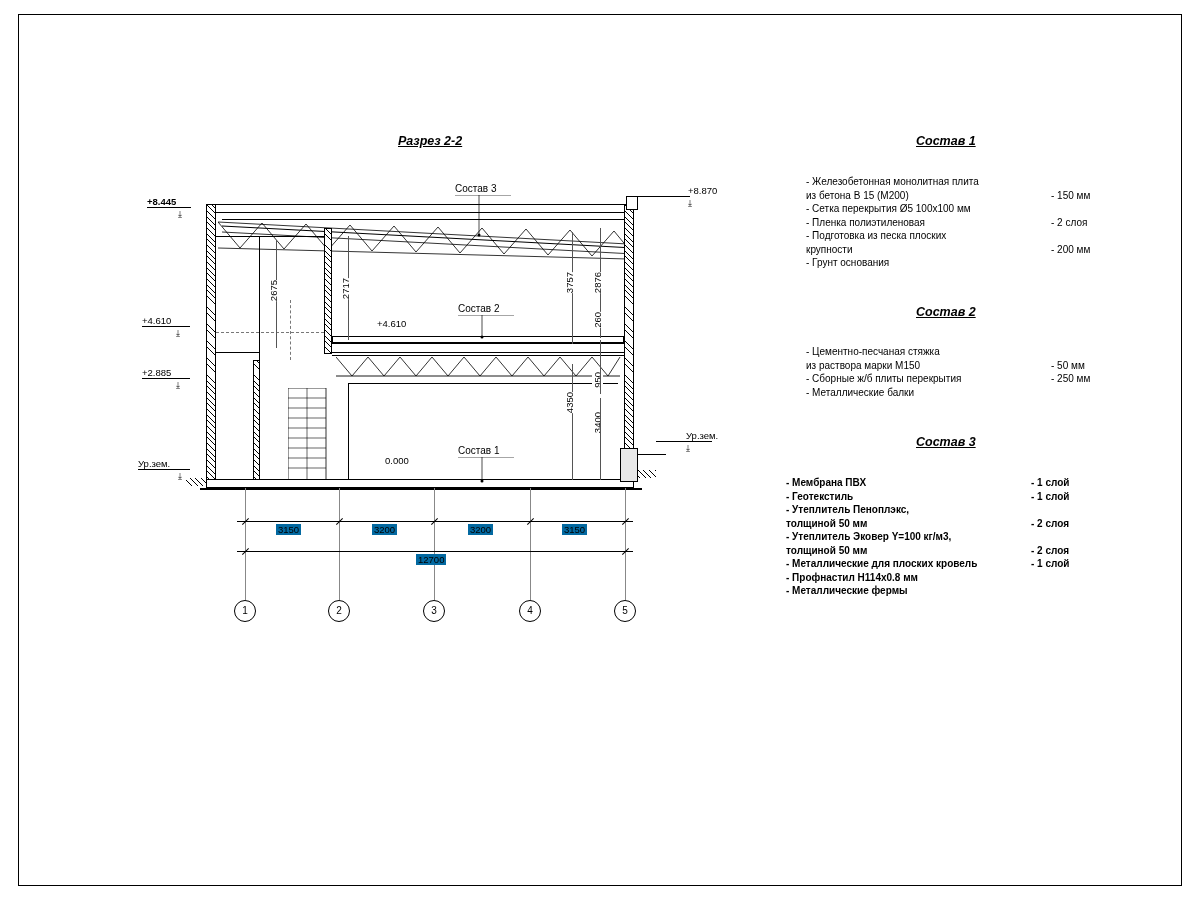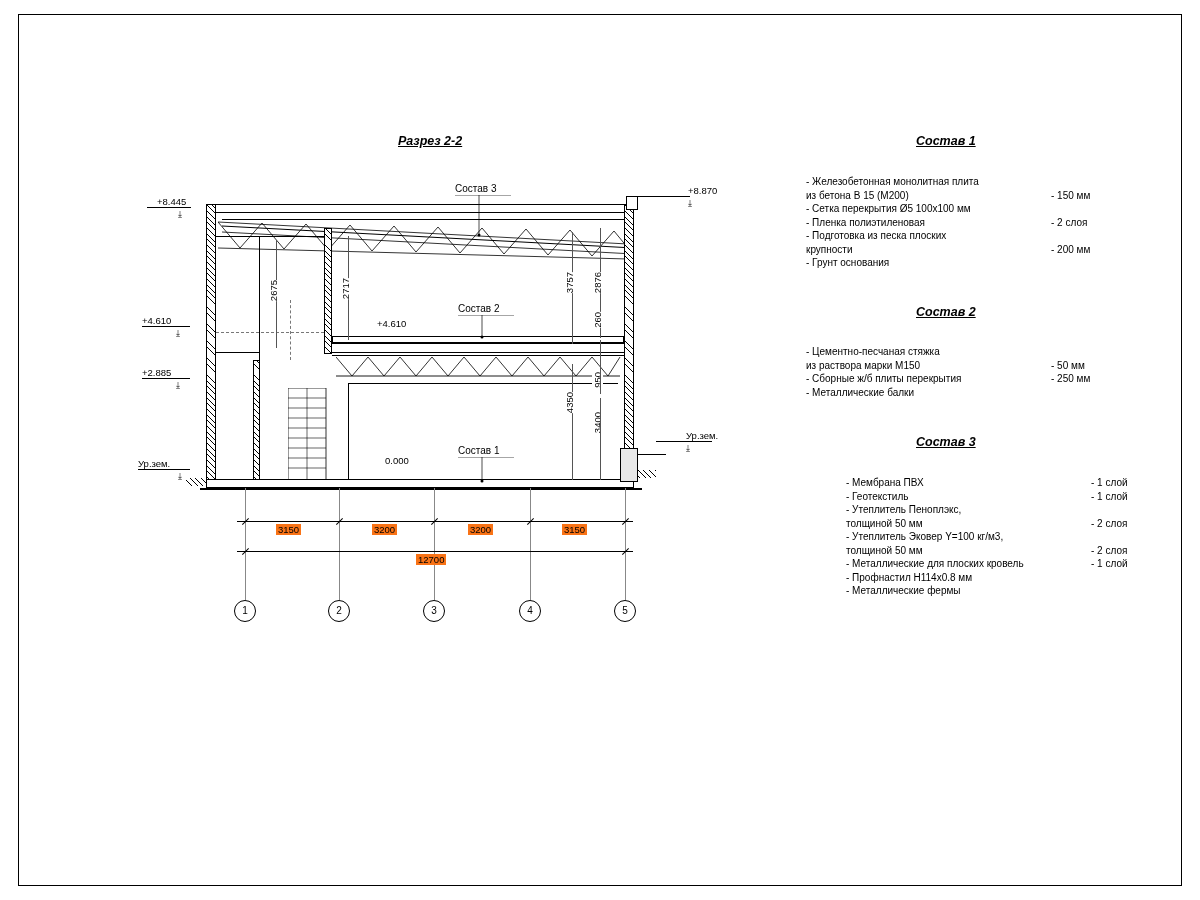--- a/index.html
+++ b/index.html
@@ -124,21 +124,21 @@
   }
   .ext-line {
     position: absolute;
     width: 1px;
     background: #888;
   }
   .dim-text {
     position: absolute;
     font-size: 9.5px;
     color: #000;
-    background: #f97316;
+    background: #0369a1;
     padding: 0 2px;
   }
   .vdim-text {
     position: absolute;
     font-size: 9.5px;
     color: #000;
     writing-mode: vertical-rl;
     transform: rotate(180deg);
     background: #fff;
   }
@@ -222,21 +222,21 @@
   <div class="ln h" style="left:200px; top:488px; width:442px; height:2px; background:#000;"></div>
 
   <div class="ground-hatch" style="left:186px; top:478px; width:20px; height:8px;"></div>
   <div class="ground-hatch" style="left:634px; top:470px; width:22px; height:8px;"></div>
 
   <div class="slab" style="left:620px; top:448px; width:18px; height:34px; background:#e8e8e8;"></div>
   <div class="ln h" style="left:638px; top:454px; width:28px;"></div>
 
   <div class="slab" style="left:626px; top:196px; width:12px; height:14px;"></div>
 
-  <div class="lvl-mark" style="left:157px; top:196px;">+8.445</div>
+  <div class="lvl-mark" style="left:147px; top:196px;font-weight:bold;">+8.445</div>
   <div class="txt" style="left:178px; top:208px; font-size:9px;">⤓</div>
   <div class="ln h" style="left:147px; top:207px; width:44px;"></div>
 
   <div class="lvl-mark" style="left:688px; top:185px;">+8.870</div>
   <div class="txt" style="left:688px; top:197px; font-size:9px;">⤓</div>
   <div class="ln h" style="left:634px; top:196px; width:56px;"></div>
 
   <div class="lvl-mark" style="left:142px; top:315px;">+4.610</div>
   <div class="txt" style="left:176px; top:327px; font-size:9px;">⤓</div>
   <div class="ln h" style="left:142px; top:326px; width:48px;"></div>
@@ -343,21 +343,21 @@
 
   <div class="title" style="left:916px; top:305px;">Состав 2</div>
   <div class="spec" style="left:806px; top:345px; width:300px;">
     <div class="spec-row"><span>- Цементно-песчаная стяжка</span><span class="spec-val"></span></div>
     <div class="spec-row"><span>   из раствора марки М150</span><span class="spec-val">- 50 мм</span></div>
     <div class="spec-row"><span>- Сборные ж/б плиты перекрытия</span><span class="spec-val">- 250 мм</span></div>
     <div class="spec-row"><span>- Металлические балки</span><span class="spec-val"></span></div>
   </div>
 
   <div class="title" style="left:916px; top:435px;">Состав 3</div>
-  <div class="spec" style="left:846px; top:476px; width:300px;">
+  <div class="spec" style="left:786px; top:476px; width:300px;font-weight:bold;">
     <div class="spec-row"><span>- Мембрана ПВХ</span><span class="spec-val">- 1 слой</span></div>
     <div class="spec-row"><span>- Геотекстиль</span><span class="spec-val">- 1 слой</span></div>
     <div class="spec-row"><span>- Утеплитель Пеноплэкс,</span><span class="spec-val"></span></div>
     <div class="spec-row"><span>   толщиной 50 мм</span><span class="spec-val">- 2 слоя</span></div>
     <div class="spec-row"><span>- Утеплитель Эковер Y=100 кг/м3,</span><span class="spec-val"></span></div>
     <div class="spec-row"><span>   толщиной 50 мм</span><span class="spec-val">- 2 слоя</span></div>
     <div class="spec-row"><span>- Металлические для плоских кровель</span><span class="spec-val">- 1 слой</span></div>
     <div class="spec-row"><span>- Профнастил Н114х0.8 мм</span><span class="spec-val"></span></div>
     <div class="spec-row"><span>- Металлические фермы</span><span class="spec-val"></span></div>
   </div>

